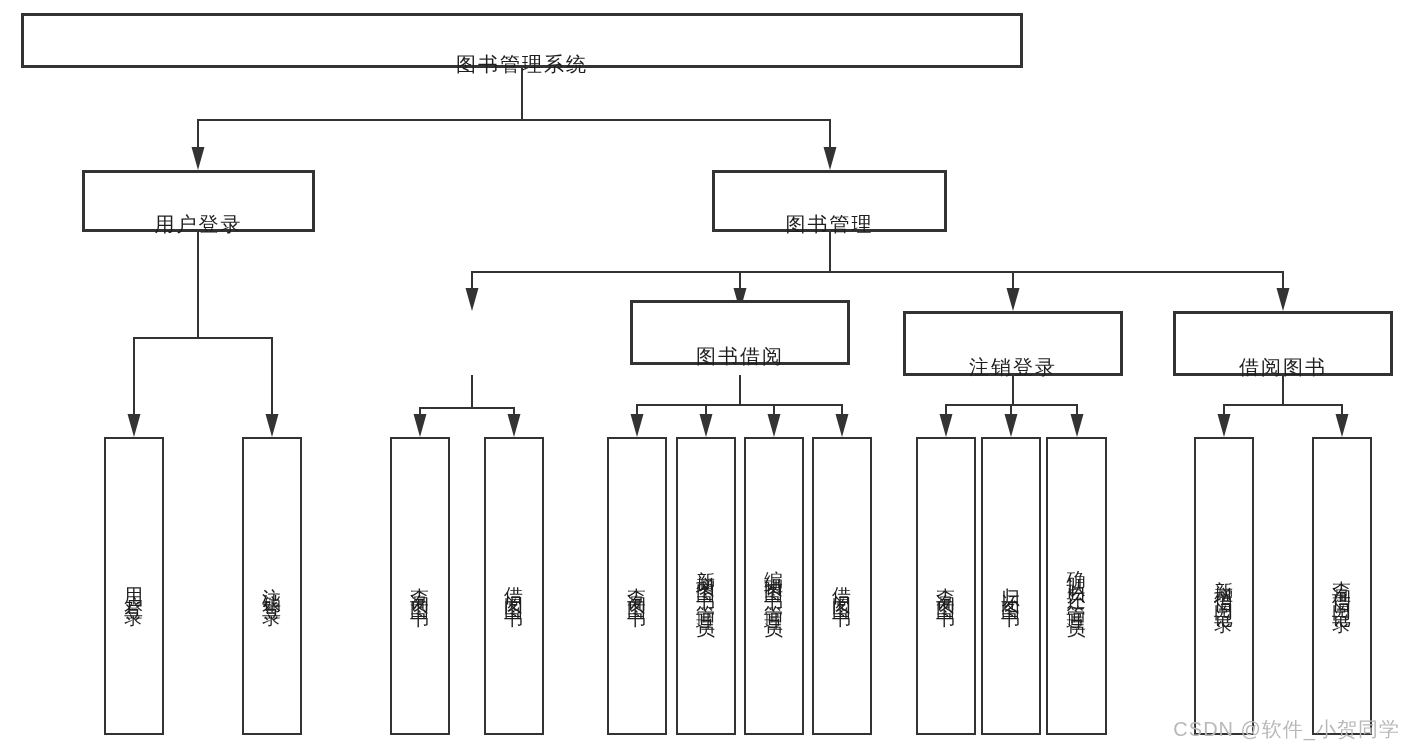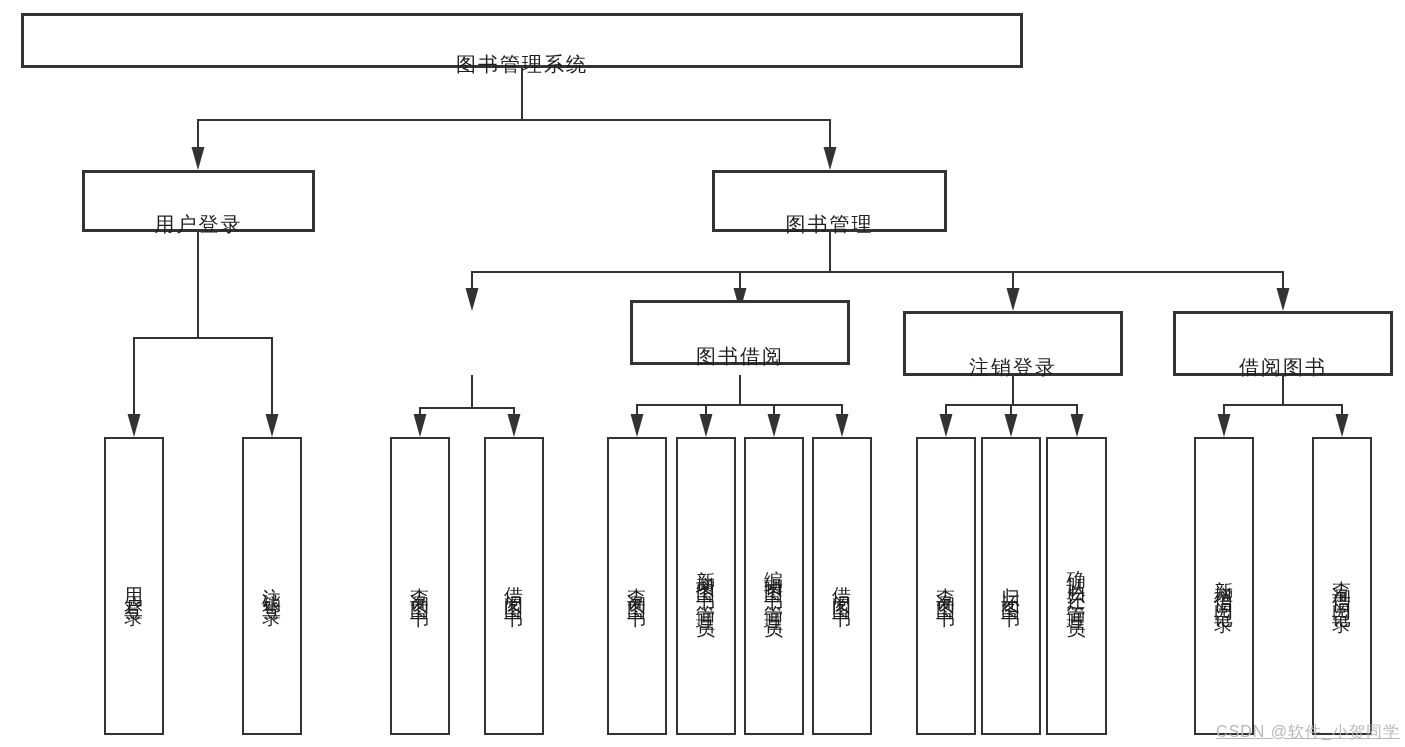--- a/index.html
+++ b/index.html
@@ -23,21 +23,21 @@
   }
   .hlabel{font-size:20px;letter-spacing:2px;white-space:nowrap;margin-top:47px;}
   .leaf{border-width:2px;}
   .vtext{
     writing-mode:vertical-rl;text-orientation:mixed;
     font-size:19px;letter-spacing:7px;line-height:1;
     white-space:nowrap;
   }
   .watermark{
     position:absolute;right:5px;bottom:4px;z-index:3;
-    color:var(--watermark);font-size:16px;letter-spacing:1px;white-space:nowrap;text-decoration:underline;
+    color:var(--watermark);font-size:20px;letter-spacing:1px;white-space:nowrap;
   }
 </style>
 </head>
 <body>
 
 <div class="stage">
 
   <svg class="wires" viewBox="0 0 1405 747">
 
     <g>

